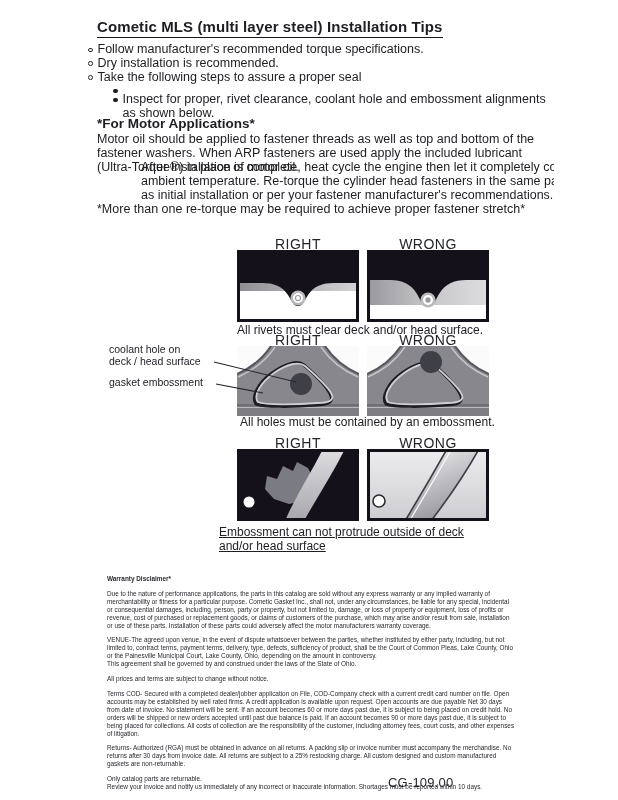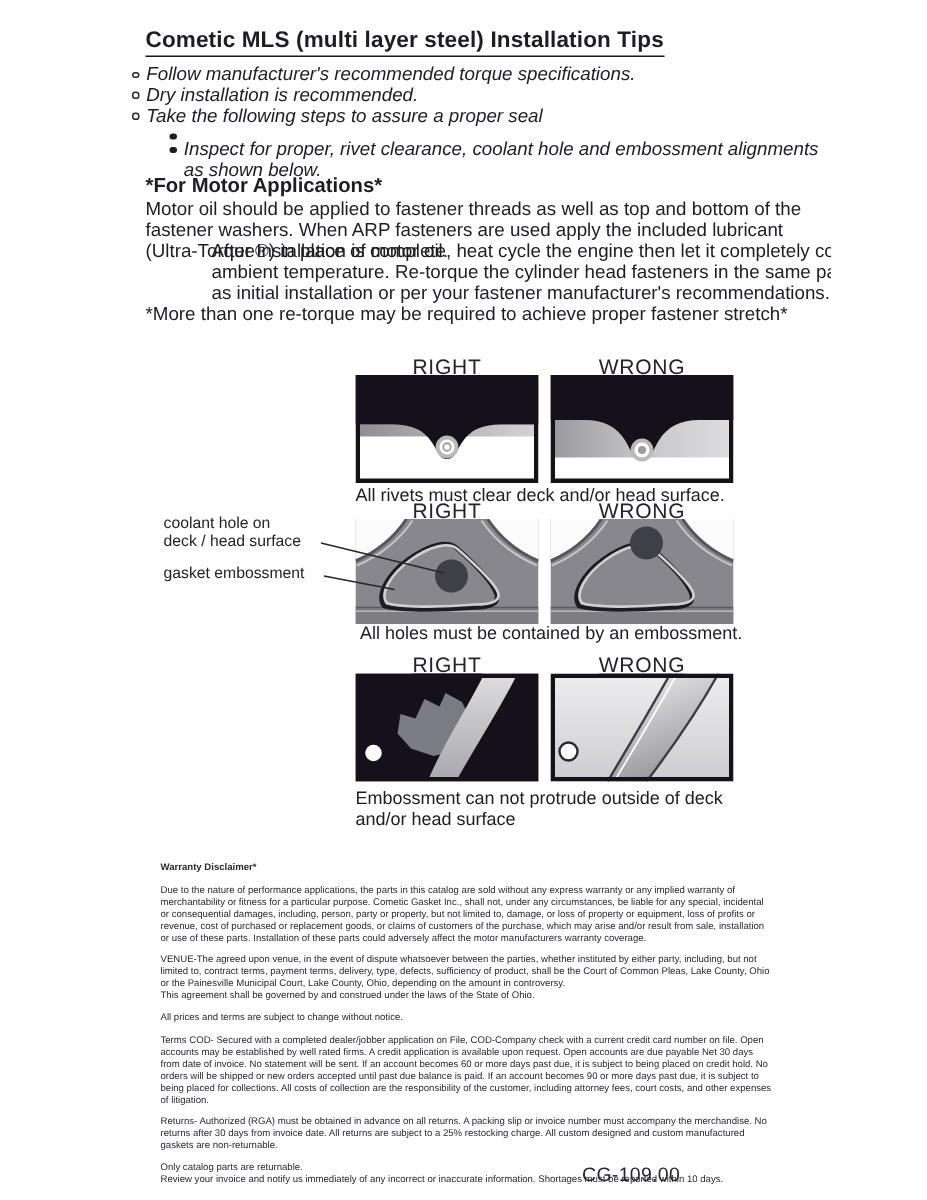--- a/index.html
+++ b/index.html
@@ -6,21 +6,21 @@
   html,body { background:#ffffff; }
   body { font-family: "Liberation Sans", sans-serif; color:#1d1d22; }
   .page { position:relative; width:554px; height:800px; background:#ffffff; overflow:hidden; }
 
   .abs { position:absolute; }
 
   .doc-title { left:97px; top:18px; font-size:15px; font-weight:bold; letter-spacing:0.1px; }
   .doc-title span { border-bottom:1.6px solid #16161c; padding-bottom:2px; }
 
   .tips { left:88px; top:43px; font-size:12.5px; line-height:13.8px; }
-  .tip-row { display:flex; align-items:flex-start;font-style:italic; }
+  .tip-row { display:flex; align-items:flex-start; }
   .b-circle { width:4.5px; height:4.5px; border:1.1px solid #2a2a30; border-radius:50%;
               margin:4.5px 5px 0 0; flex:0 0 auto; }
   .b-dot { width:4.5px; height:4.5px; background:#1d1d22; border-radius:50%;
            margin:4.5px 5px 0 0; flex:0 0 auto; }
   .sub { margin-left:25px; }
 
   .diesel-h { left:97px; top:116px; font-size:13.5px; font-weight:bold; }
   .bodyp { left:97px; width:448px; font-size:12.5px; line-height:13.8px; }
   .p1 { top:133px; }
   .p2 { top:161px;margin-left:44px; }
@@ -198,21 +198,21 @@
       <rect width="122" height="72" fill="url(#g4)"></rect>
       <path d="M80,0 L112,0 C97,27 80,51 64,72 L38,72 C53,47 67,23 80,0 Z" fill="url(#g5)"></path>
       <path d="M80,0 C67,23 53,47 38,72" stroke="#3c3c44" fill="none" stroke-width="1.6"></path>
       <path d="M84,1 C71,24 57,48 43,71" stroke="#fdfdfd" fill="none" stroke-width="1.2"></path>
       <path d="M112,0 C97,27 80,51 64,72" stroke="#3c3c44" fill="none" stroke-width="1.6"></path>
       <circle cx="12" cy="52" r="6" fill="#fdfdfd" stroke="#2a2a32" stroke-width="1.6"></circle>
       <rect x="1.5" y="1.5" width="119" height="69" fill="none" stroke="#15111b" stroke-width="3"></rect>
     </svg>
   </div>
 
-  <div class="abs caption" style="left:237px; top:526px; white-space:pre-line;">Embossment can not protrude outside of deck
+  <div class="abs caption" style="left:219px; top:526px; white-space:pre-line;text-decoration:underline;">Embossment can not protrude outside of deck
 and/or head surface</div>
 
   <svg class="abs overlay" width="618" height="800" viewBox="0 0 618 800">
     <line x1="214" y1="362" x2="296" y2="382" stroke="#26262c" stroke-width="1.1"></line>
     <line x1="216" y1="384" x2="263" y2="393" stroke="#26262c" stroke-width="1.1"></line>
   </svg>
 
   <div class="abs legal">
     <p class="lhead">Warranty Disclaimer*</p>
     <p>Due to the nature of performance applications, the parts in this catalog are sold without any express warranty or any implied warranty of merchantability or fitness for a particular purpose.  Cometic Gasket Inc., shall not, under any circumstances, be liable for any special, incidental or consequential damages, including, person, party or property, but not limited to, damage, or loss of property or equipment, loss of profits or revenue, cost of purchased or replacement goods, or claims of customers of the purchase, which may arise and/or result from sale, installation or use of these parts.  Installation of these parts could adversely affect the motor manufacturers warranty coverage.</p>

